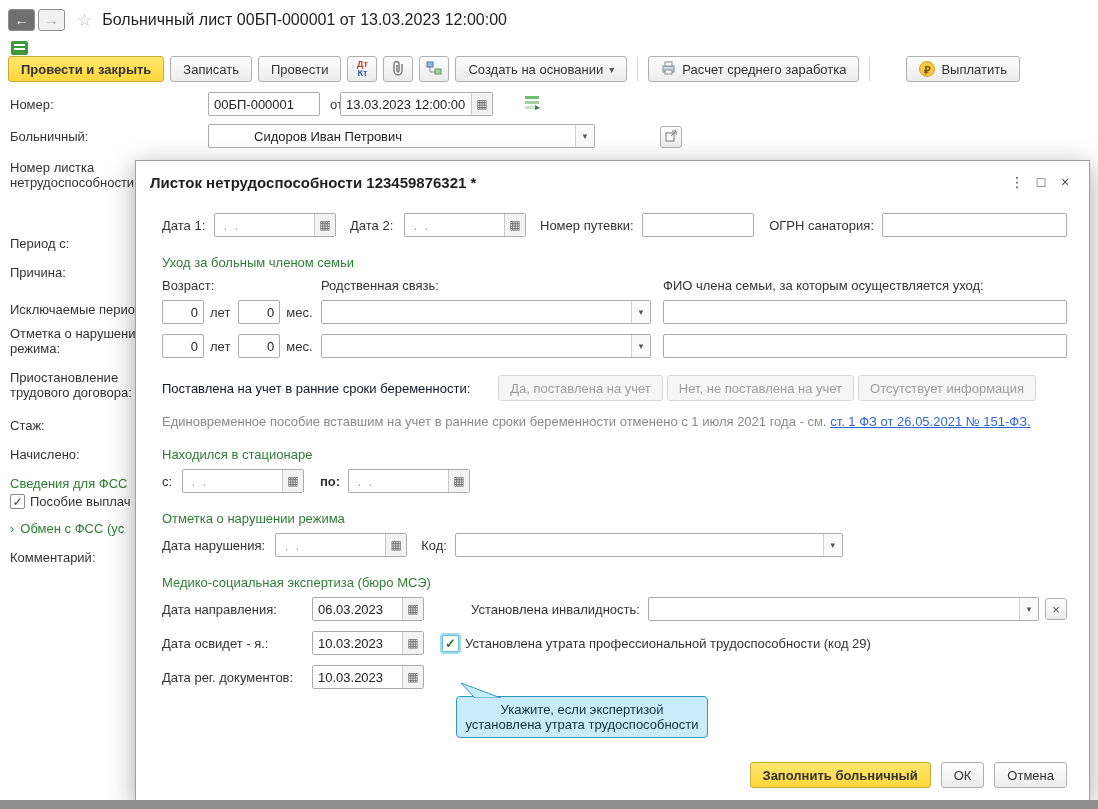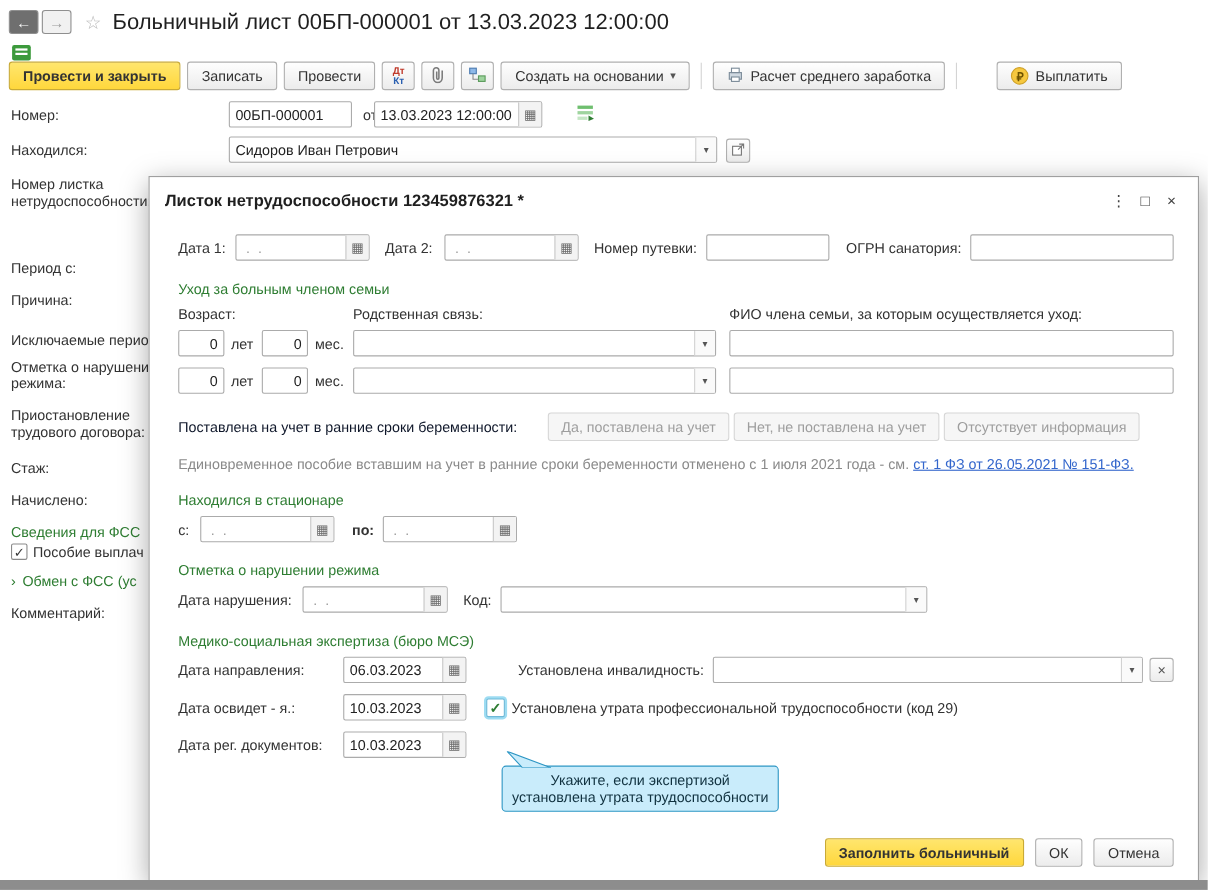--- a/index.html
+++ b/index.html
@@ -9,21 +9,21 @@
     font-size: 13px; color:#333; background:#fff; overflow:hidden; position:relative;
   }
   .screen { position:relative; width:1098px; height:809px; background:#fff; }
 
   
   .titlebar { position:absolute; top:0; left:0; right:0; height:40px; display:flex; align-items:center; padding:0 8px; background:#fff; }
   .nav-btn { width:27px; height:22px; border:1px solid #8f8f8f; border-radius:3px; display:flex; align-items:center; justify-content:center; font-size:14px; }
   .nav-back { background:#6f6f6f; color:#fff; }
   .nav-fwd { background:#f1f1f1; color:#9a9a9a; margin-left:3px; }
   .star { color:#b9b9b9; font-size:17px; margin:0 10px 0 12px; }
-  .win-title { font-size:20px; color:#1f1f1f; }
+  .win-title { font-size:16px; color:#1f1f1f; }
 
   .doc-badge { position:absolute; top:40px; left:10px; }
 
   .toolbar { position:absolute; top:55px; left:8px; right:8px; height:28px; display:flex; align-items:center; gap:6px; }
   .btn { height:26px; padding:0 12px; background:linear-gradient(#fefefe,#ececec); border:1px solid #b0b0b0; border-radius:3px;
          font-family:inherit; font-size:13px; color:#333; display:inline-flex; align-items:center; gap:6px; white-space:nowrap; }
   .btn-primary { background:linear-gradient(#ffe66e,#ffd73c); border-color:#c9aa35; font-weight:bold; }
   .btn-icon { width:30px; padding:0; justify-content:center; }
   .dtkt { display:flex; flex-direction:column; font-size:9px; line-height:9px; font-weight:bold; }
   .dtkt .dt { color:#c03a2b; }
@@ -169,22 +169,22 @@
   </div>
   <span class="abs" style="left:524px; top:95px;">
     <svg width="17" height="15">
         <rect x="1" y="1" width="14" height="3" fill="#6fbf6f"></rect>
         <rect x="1" y="6" width="14" height="3" fill="#9ed49e"></rect>
         <rect x="1" y="11" width="9" height="3" fill="#c4e6c4"></rect>
         <path d="M11 10l5 3-5 2z" fill="#2e7d32"></path>
       </svg>
   </span>
 
-  <span class="lbl abs" style="left:10px; top:129px;">Находился:</span>
-  <div class="field abs" style="left:208px; top:124px; width:444px;">
+  <span class="lbl abs" style="left:10px; top:129px;">Больничный:</span>
+  <div class="field abs" style="left:208px; top:124px; width:387px;padding-left:40px;">
     <input value="Сидоров Иван Петрович" style="">
     <div class="dd-btn">▾</div>
   </div>
   <div class="sq-btn abs" style="left:660px; top:126px;">
     <span>
       <svg width="13" height="13">
           <rect x="1" y="4" width="8" height="8" fill="#fff" stroke="#777"></rect>
           <path d="M6 7l5-5M7 2h4v4" stroke="#777" fill="none"></path>
         </svg>
     </span>

